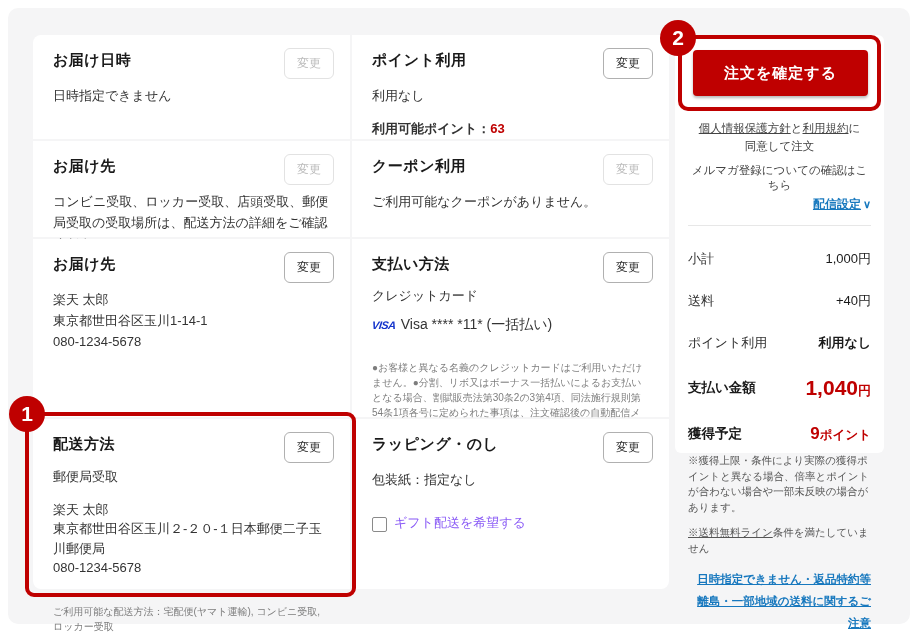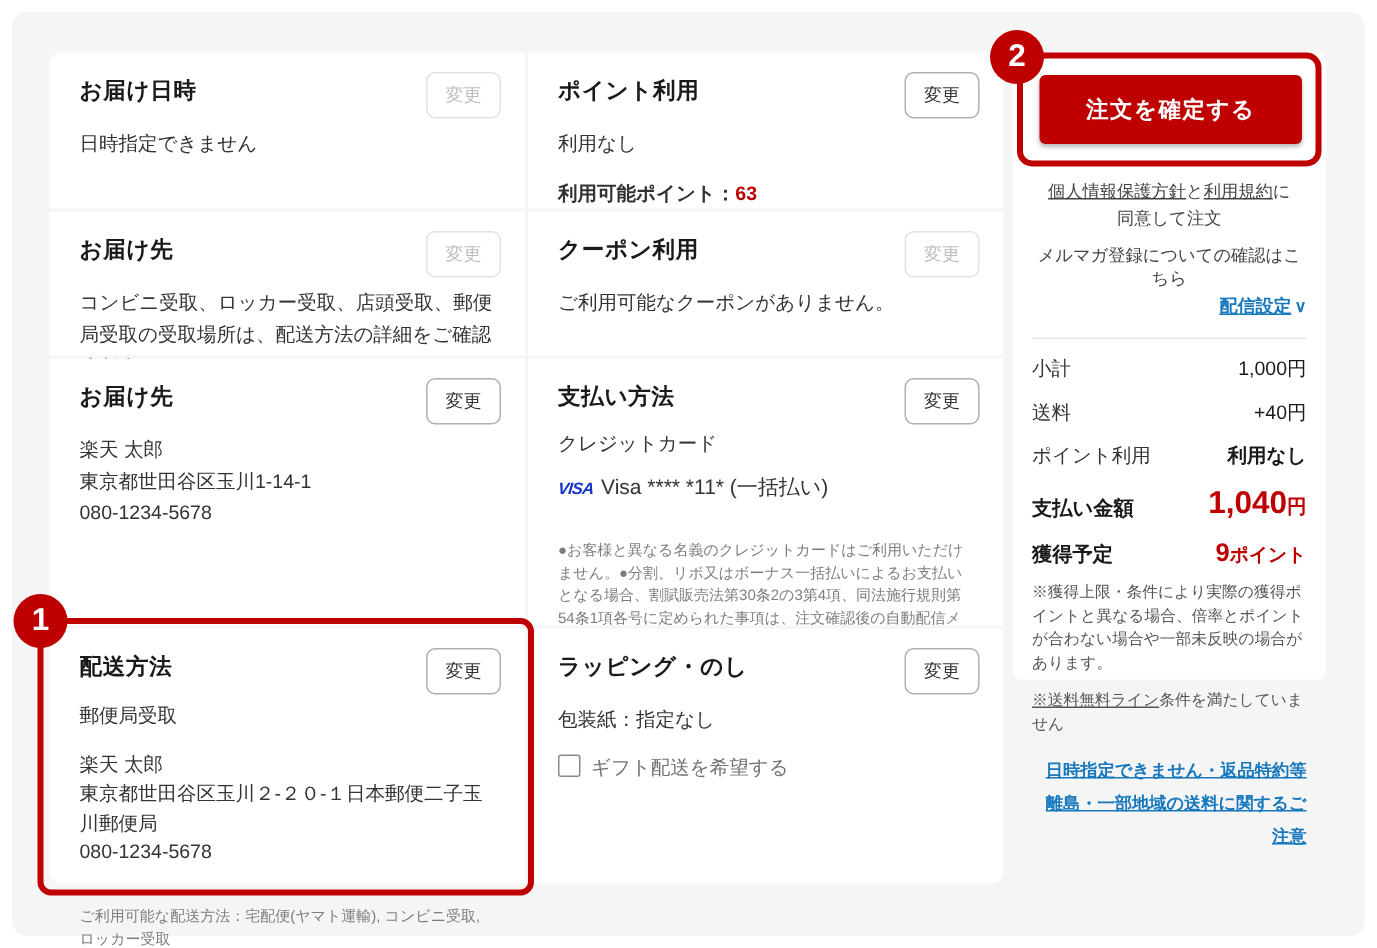--- a/index.html
+++ b/index.html
@@ -64,21 +64,21 @@
 
   
   .visa {
     display: inline-block; color: #1434cb; font-style: italic; font-weight: bold;
     font-size: 11px; letter-spacing: -0.5px; margin-right: 5px;
     transform: skewX(-6deg);
   }
   .cardline { font-size: 14px; color: #333; margin-top: 9px; }
 
   
-  .cb-row { display: flex; align-items: flex-start; gap: 7px; margin-top: 12px; font-size: 13px; color: #737373; }
+  .cb-row { display: flex; align-items: flex-end; gap: 7px; margin-top: 23px; font-size: 13px; color: #8b5cf6; }
   .cb {
     width: 15px; height: 15px; border: 1px solid #8a8a8a; border-radius: 2px;
     background: #fff; display: inline-block; flex: 0 0 auto; cursor: pointer;
   }
 
   
   .panel {
     position: absolute; left: 675px; top: 35px; width: 209px; height: 418px;
     background: #fff; border-radius: 6px;
     padding: 0 13px;
@@ -97,21 +97,21 @@
     font-family: "Liberation Sans", sans-serif;
     box-shadow: 0 2px 3px rgba(0,0,0,.28);
   }
   .agree { text-align: center; font-size: 11.5px; color: #444; line-height: 1.6; margin-top: 8px; }
   .agree a { color: #444; text-decoration: underline; cursor: pointer; }
   .mailmag { text-align: center; font-size: 11.5px; color: #444; margin-top: 7px; }
   .dseting { text-align: right; font-size: 12px; margin-top: 3px; }
   .bluelink { color: #1778be; font-weight: bold; text-decoration: underline; cursor: pointer; }
   .chev { color: #1778be; font-weight: bold; text-decoration: none; display: inline-block; margin-left: 2px; font-size: 11px; }
   .divider { border: none; border-top: 1px solid #e7e7e7; margin: 12px 0 4px; }
-  .srow { display: flex; justify-content: space-between; align-items: flex-end; margin-top: 11px; }
+  .srow { display: flex; justify-content: space-between; align-items: center; margin-top: 24px; }
   .srow .lab { font-size: 13px; color: #333; }
   .srow .val { font-size: 13px; color: #1a1a1a; }
   .srow .lab.b { font-weight: bold; font-size: 13.5px; color: #1a1a1a; }
   .total-val { color: #bf0000; font-weight: bold; font-size: 21px; }
   .total-unit { font-size: 13px; }
   .earn-val { color: #bf0000; font-weight: bold; font-size: 17px; }
   .earn-unit { font-size: 12.5px; }
   .earn-sub { text-align: right; font-size: 11px; margin-top: 3px; color: #333; }
   .earn-sub .yen { color: #bf0000; font-weight: bold; }
   .info-i {

